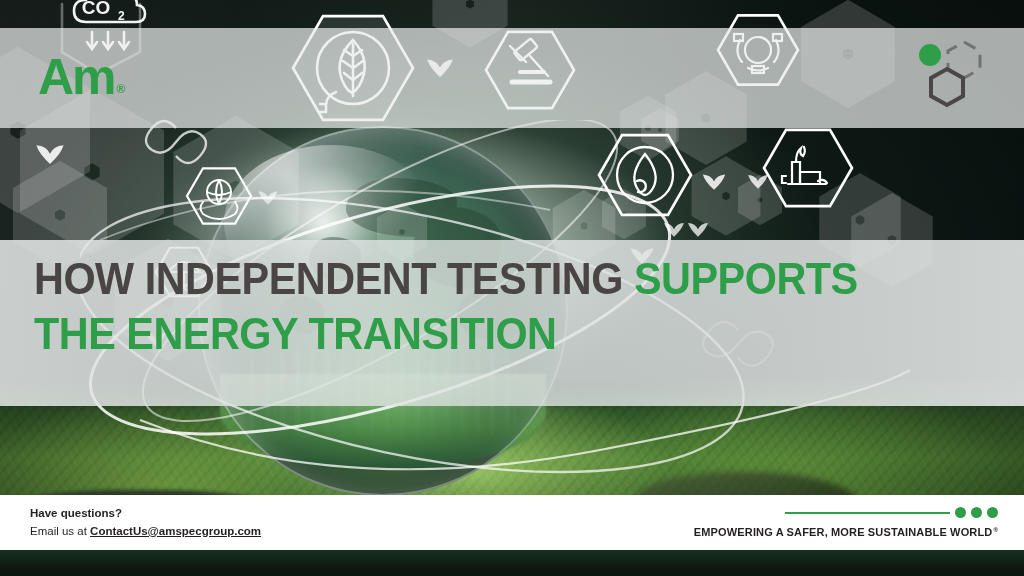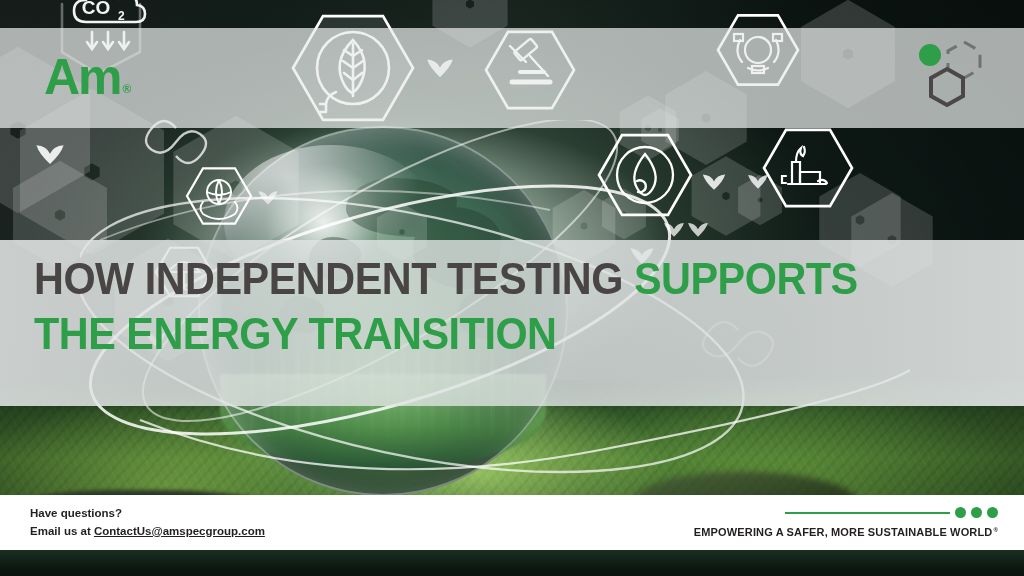--- a/index.html
+++ b/index.html
@@ -104,21 +104,21 @@
   .band-title{
     position:absolute; left:0; top:240px; width:100%; height:166px;
     background:linear-gradient(90deg, rgba(226,230,229,.88) 0%, rgba(222,227,226,.80) 45%, rgba(228,232,231,.90) 100%);
   }
   .strip-bottom{
     position:absolute; left:0; top:550px; width:100%; height:26px;
     background:linear-gradient(180deg,#193021 0%,#0c170f 70%,#0a1410 100%);
   }
 
   
-  .logo{ position:absolute; left:44px; top:46px; height:56px; display:flex; align-items:flex-end; }
+  .logo{ position:absolute; left:38px; top:46px; height:56px; display:flex; align-items:flex-end; }
   .logo-text{
     font-family:"Liberation Sans", sans-serif;
     font-size:50px; font-weight:700; letter-spacing:-2px; line-height:1;
   }
   .logo-am{ color:#2e9e49; }
   .logo-spec{
     color:#ffffff;
     -webkit-text-stroke:2.2px #2e9e49;
     paint-order:stroke fill;
     margin-left:-3px;
@@ -141,21 +141,21 @@
   .hl-green{ color:#2e9e49; }
 
   
   .footer{
     position:absolute; left:0; top:495px; width:100%; height:55px;
     background:#ffffff; display:flex; align-items:center; justify-content:space-between;
     padding:0 26px 0 30px;
   }
   .foot-left{ font-size:11.5px; color:#231f20; line-height:1.55; }
   .foot-q{ font-weight:700; }
-  .foot-e{ font-weight:700;margin-top:44px; }
+  .foot-e{ font-weight:400;margin-top:44px; }
   .foot-email{ font-weight:700;text-decoration:underline; }
   .foot-right{ display:flex; flex-direction:column; align-items:flex-end; gap:8px; }
   .rule-row{ display:flex; align-items:center; gap:5px; }
   .rule-line{ width:165px; height:2px; background:#2e9e49; }
   .dot{ width:11px; height:11px; border-radius:50%; background:#2e9e49; }
   .tagline{
     font-size:11px; font-weight:700; color:#231f20; letter-spacing:.15px;
     display:flex; align-items:flex-start;
   }
   .tag-r{ font-size:6px; margin-left:1px; margin-top:1px; }

